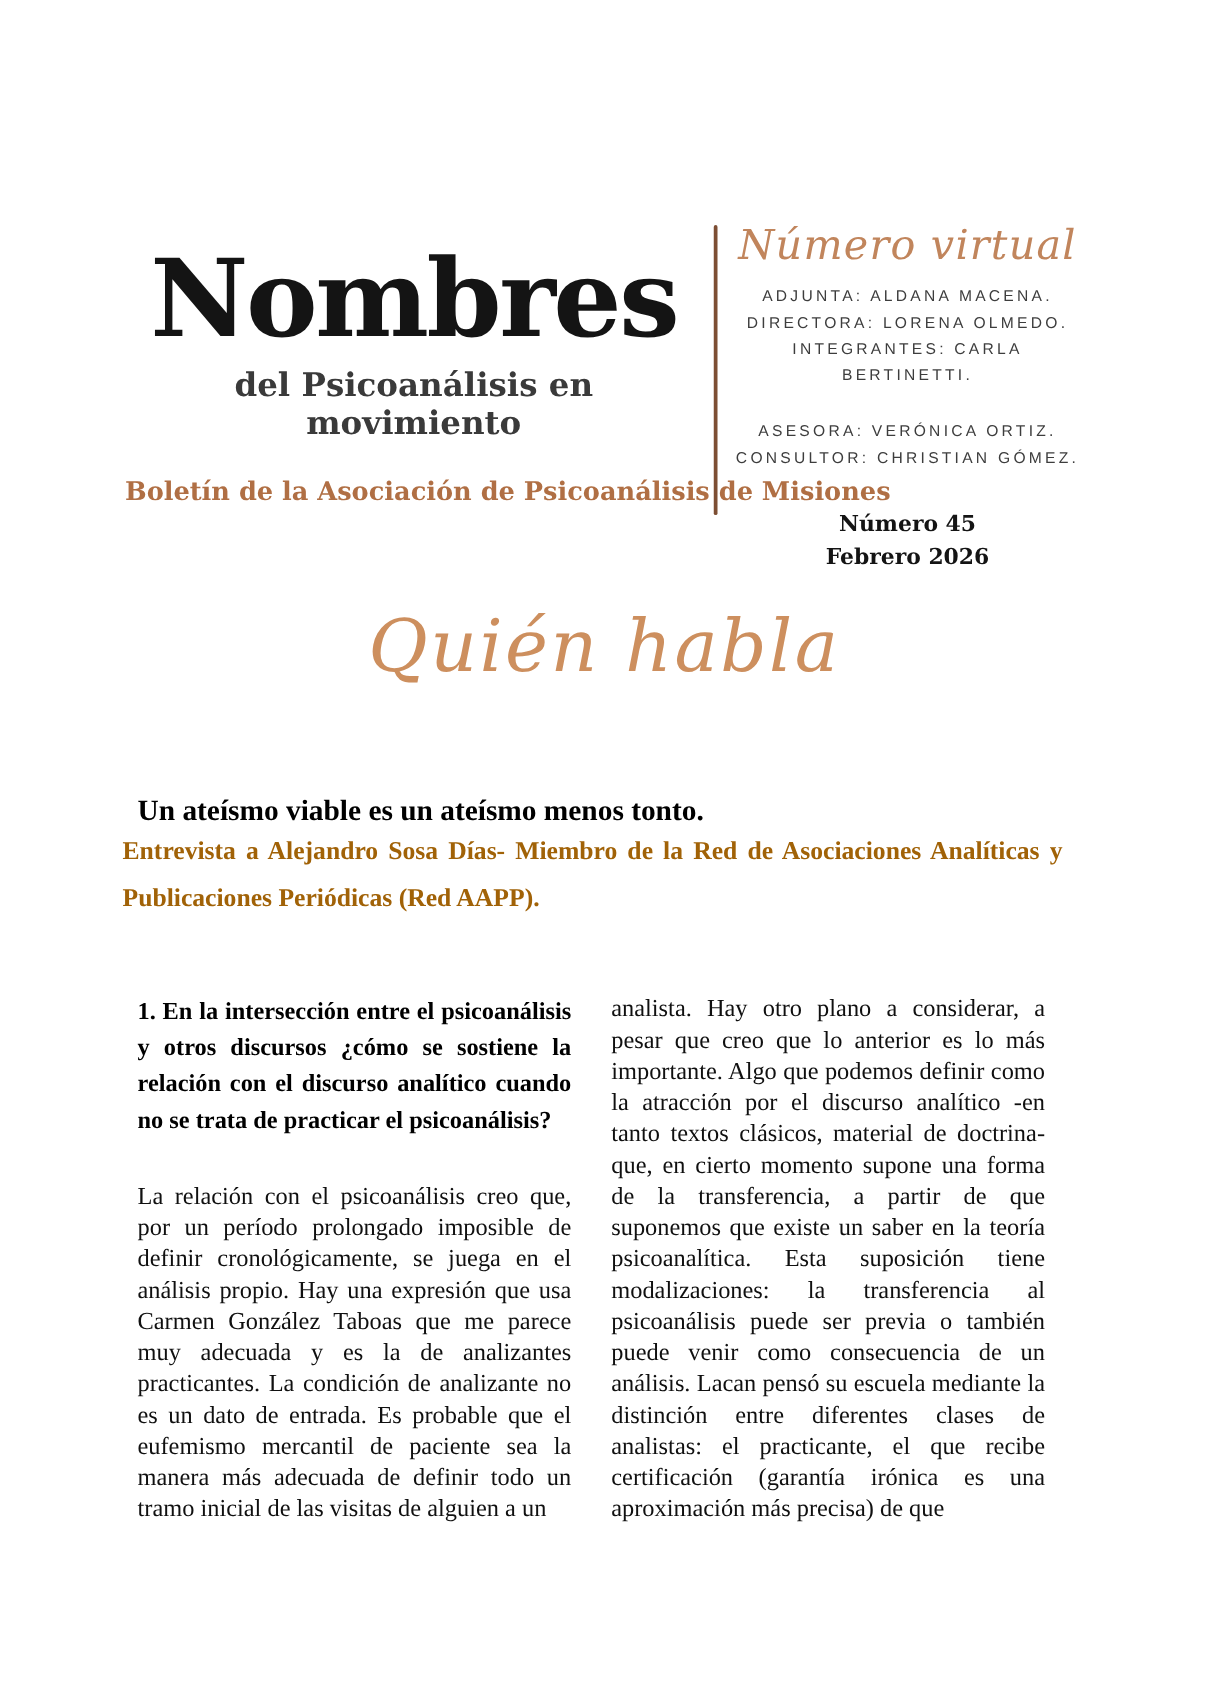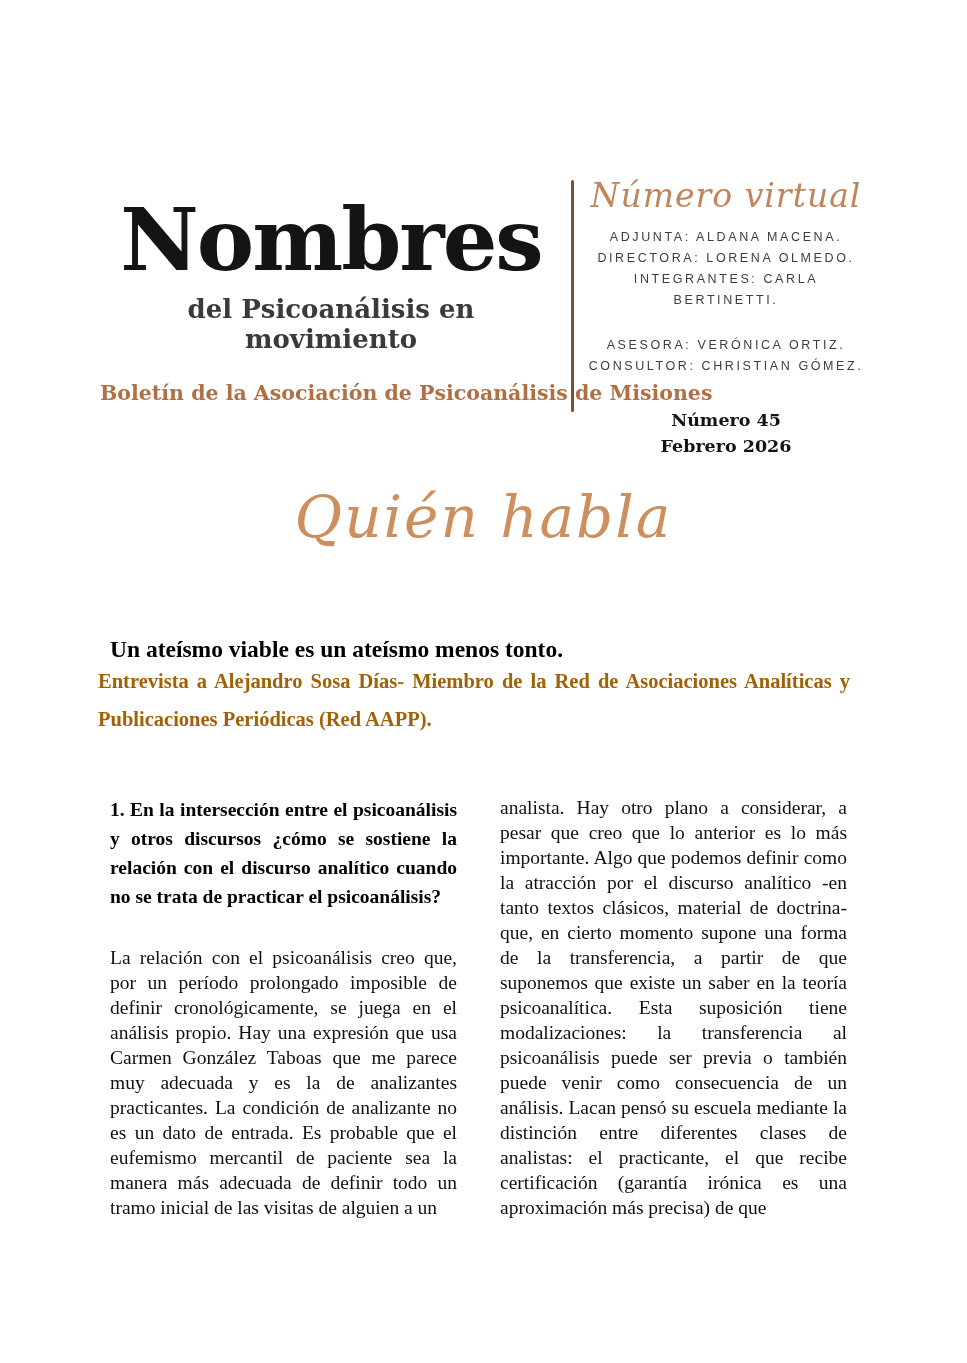--- a/index.html
+++ b/index.html
@@ -119,21 +119,21 @@
     font-size: 20.5px;
     line-height: 38px;
     text-align: justify;
     color: #a16207;
   }
   .columns {
     position: absolute;
     left: 110px; top: 795px;
     width: 752px;
     display: flex;
-    gap: 43px;
+    gap: 32px;
   }
   .col { width: 347px; }
   .question {
     font-family: "Liberation Serif", serif;
     font-weight: 700;
     font-size: 19.5px;
     line-height: 29px;
     text-align: justify;
     color: #000000;
   }

